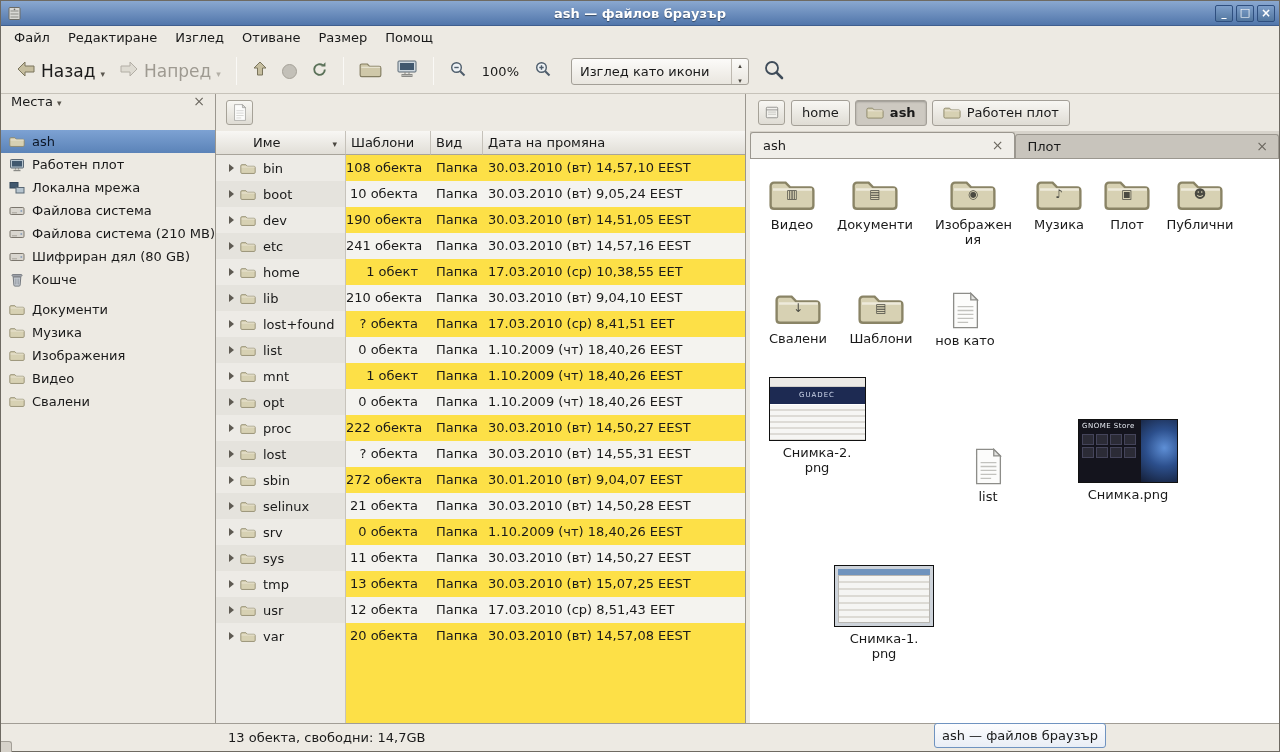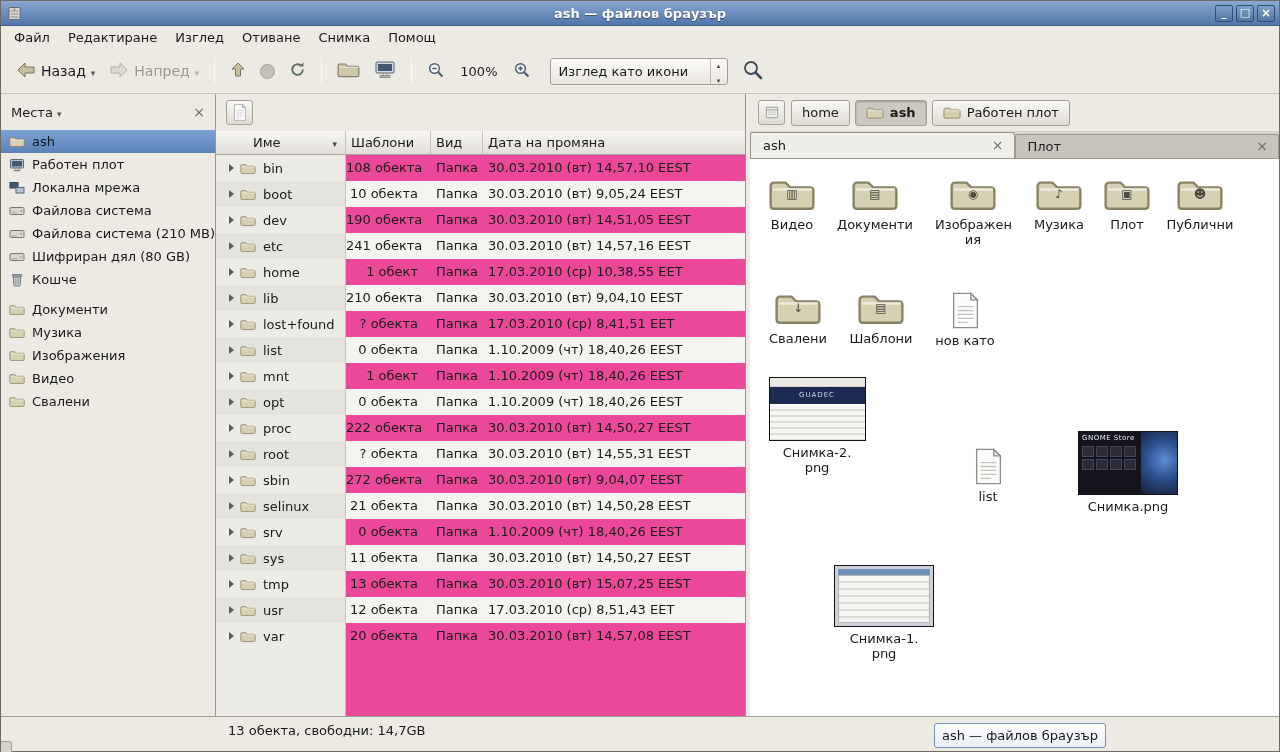--- a/index.html
+++ b/index.html
@@ -14,21 +14,21 @@
   .title { position:absolute; left:0; right:0; text-align:center; color:#fff; font-weight:bold; text-shadow:0 1px 1px rgba(0,0,0,.45); pointer-events:none; }
   .win-controls { margin-left:auto; margin-right:4px; display:flex; gap:3px; position:relative; }
   .wbtn { width:18px; height:17px; border:1px solid #2f4f7f; border-radius:2px; background:linear-gradient(#7e9fca,#52769f); color:#fff; display:flex; align-items:center; justify-content:center; font-size:10px; line-height:10px; cursor:default; }
 
   
   .menubar { height:23px; background:#edeae3; display:flex; align-items:center; padding-left:4px; flex:none; }
   .menu-item { padding:2px 9px; }
 
   
   .toolbar { height:45px; background:#edeae3; border-bottom:1px solid #c6c2b9; display:flex; align-items:center; padding-left:8px; flex:none; }
-  .tb-btn { display:flex; align-items:center; gap:5px; height:32px; padding:0 6px; background:none; border:1px solid transparent; border-radius:3px; font-size:14px; color:#1a1a1a; font-family:inherit; }
+  .tb-btn { display:flex; align-items:center; gap:5px; height:32px; padding:0 6px; background:none; border:1px solid transparent; border-radius:3px; font-size:17px; color:#1a1a1a; font-family:inherit; }
   .tb-btn.disabled { color:#9e9a91; }
   .tb-sep { width:1px; height:28px; background:#c2beb5; border-right:1px solid #faf9f6; margin:0 8px; flex:none; }
   .g { display:inline-block; }
   .g-chevron::before { content:"▾"; font-size:9px; color:#5a564e; }
   .g-chevron.dis::before { color:#b3afa6; }
   .g-spin-up::before { content:"▴"; font-size:7px; color:#4a463f; }
   .g-spin-down::before { content:"▾"; font-size:7px; color:#4a463f; }
   .g-close::before { content:"×"; font-size:14px; line-height:12px; color:#6b675f; }
   .g-min::before { content:"_"; font-weight:bold; }
   .g-max::before { content:"□"; font-size:11px; }
@@ -36,28 +36,28 @@
   .stop-circle { width:15px; height:15px; border-radius:50%; background:#c3c0b8; border:1px solid #a5a198; }
   .zoom-label { margin:0 8px; }
   .combo { display:flex; align-items:center; width:178px; height:27px; border:1px solid #a39f97; border-radius:3px; background:linear-gradient(#fcfbf9,#e9e6df); margin-left:12px; }
   .combo-label { flex:1; padding-left:8px; white-space:nowrap; }
   .combo-spin { width:17px; height:100%; border-left:1px solid #beb9b0; display:flex; flex-direction:column; align-items:center; justify-content:center; }
   .search-btn { margin-left:14px; background:none; border:none; display:flex; }
 
   
   .main { flex:1; display:flex; min-height:0; }
   .sidebar { width:215px; flex:none; background:#edeae3; border-right:1px solid #9b978f; display:flex; flex-direction:column; }
-  .places-header { height:36px; display:flex; align-items:center; padding:0 10px; gap:4px; }
+  .places-header { height:36px; display:flex; padding:0 10px; gap:4px; }
   .places-header .hd-close { margin-left:auto; }
   .place-row { height:23px; display:flex; align-items:center; padding-left:8px; gap:7px; white-space:nowrap; overflow:hidden; }
   .place-row.selected { background:linear-gradient(#7da2d3,#5b83b8); color:#0c1626; }
   .place-sep { height:7px; }
   .picon { display:flex; width:16px; flex:none; }
 
-  .tree-pane { width:530px; flex:none; background:#ec4899; border-right:1px solid #9b978f; display:flex; flex-direction:column; }
+  .tree-pane { width:530px; flex:none; background:#fde047; border-right:1px solid #9b978f; display:flex; flex-direction:column; }
   .tree-toolbar { height:37px; background:#edeae3; display:flex; align-items:center; padding-left:10px; flex:none; }
   .mini-btn { width:27px; height:25px; border:1px solid #a6a298; border-radius:3px; background:linear-gradient(#f8f7f3,#dfdcd4); display:flex; align-items:center; justify-content:center; }
   .tree-header { display:flex; height:24px; flex:none; }
   .th { background:linear-gradient(#f8f7f4,#e1ded7); border-right:1px solid #c5c1b9; border-bottom:1px solid #a8a49b; line-height:23px; padding-left:5px; white-space:nowrap; overflow:hidden; }
   .th-name { width:130px; display:flex; justify-content:space-between; padding-left:37px; padding-right:8px; }
   .th-size { width:85px; }
   .th-type { width:52px; }
   .th-date { flex:1; border-right:none; }
   .g-sort::before { content:"▾"; font-size:9px; color:#4a463f; }
   .tree-body { flex:1; display:flex; flex-direction:column; overflow:hidden; }
@@ -102,21 +102,21 @@
   .ts-text { position:absolute; left:3px; top:2px; font-size:7px; color:#e8ecf4; letter-spacing:.5px; }
   .ts-swirl { position:absolute; right:0; top:0; width:36px; height:100%; background:radial-gradient(circle at 65% 45%, #5e8fd6 0%, #2c4f8c 45%, #141e36 100%); }
   .ts-shirts { position:absolute; left:3px; top:14px; width:58px; display:flex; flex-wrap:wrap; gap:2px; }
   .ts-shirts span { width:12px; height:11px; background:#2b2b36; border:1px solid #44445a; }
   .thumb.window { width:100px; height:62px; background:#cdd3da; }
   .tw-title { height:6px; background:#6f93bd; margin:3px 3px 0; }
   .tw-body { position:absolute; left:3px; right:3px; top:9px; bottom:3px; background:#f5f5f3; border:1px solid #b9b7b2;
     background-image:repeating-linear-gradient(#f5f5f3 0 5px,#dcdad4 5px 7px); }
 
   
-  .statusbar { height:35px; background:#edeae3; border-top:1px solid #a19d95; line-height:27px; padding-left:227px; flex:none; }
+  .statusbar { height:28px; background:#edeae3; border-top:1px solid #a19d95; line-height:27px; padding-left:227px; flex:none; }
   .task-button { position:absolute; left:933px; top:722px; width:172px; height:25px; border:1px solid #6f93c0; border-radius:3px; background:linear-gradient(#fdfdfe,#e9eef6); display:flex; align-items:center; justify-content:center; white-space:nowrap; z-index:5; }
   .panel-stub { position:absolute; left:0; top:740px; width:11px; height:12px; background:#d6d2ca; border:1px solid #a39f97; border-left:none; border-bottom:none; border-top-right-radius:3px; z-index:5; }
 </style>
 </head>
 <body>
 
 <div class="window">
 
   <div class="titlebar">
     <span class="win-icon">
@@ -138,21 +138,21 @@
           <span class="g g-x"></span>
         </span>
     </span>
   </div>
 
   <div class="menubar" id="menubar">
       <span class="menu-item">Файл</span>
       <span class="menu-item">Редактиране</span>
       <span class="menu-item">Изглед</span>
       <span class="menu-item">Отиване</span>
-      <span class="menu-item">Снимка</span>
+      <span class="menu-item">Размер</span>
       <span class="menu-item">Помощ</span>
     </div>
 
   <div class="toolbar">
     <button class="tb-btn">
       <span><svg width="20" height="16" viewBox="0 0 20 16">
             <path d="M9 1 2 8l7 7v-4h9V5H9z" fill="#c6be9f" stroke="#7a745c"></path>
           </svg></span>
       <span>Назад</span>
       <span class="g g-chevron"></span>
@@ -541,40 +541,40 @@
           </div>
           <div class="trow">
             <div class="tc name">
               <span class="expander"></span>
               <span class="ficon">
                 <svg width="16" height="13" viewBox="0 0 20 16">
                   <path d="M1 4.6C1 3.8 1.6 3.2 2.4 3.2h4.9l1.9 2h8.4c.8 0 1.4.6 1.4 1.4v6.2c0 .8-.6 1.4-1.4 1.4H2.4c-.8 0-1.4-.6-1.4-1.4z" fill="#d7d1b3" stroke="#8a8466"></path>
                   <path d="M2 6.1h16.4" stroke="#eeeadb"></path>
                 </svg>
               </span>
-              <span>root</span>
+              <span>lost</span>
             </div>
             <div class="tc size">? обекта</div>
             <div class="tc type">Папка</div>
             <div class="tc date">30.03.2010 (вт) 14,55,31 EEST</div>
           </div>
           <div class="trow">
             <div class="tc name">
               <span class="expander"></span>
               <span class="ficon">
                 <svg width="16" height="13" viewBox="0 0 20 16">
                   <path d="M1 4.6C1 3.8 1.6 3.2 2.4 3.2h4.9l1.9 2h8.4c.8 0 1.4.6 1.4 1.4v6.2c0 .8-.6 1.4-1.4 1.4H2.4c-.8 0-1.4-.6-1.4-1.4z" fill="#d7d1b3" stroke="#8a8466"></path>
                   <path d="M2 6.1h16.4" stroke="#eeeadb"></path>
                 </svg>
               </span>
               <span>sbin</span>
             </div>
             <div class="tc size">272 обекта</div>
             <div class="tc type">Папка</div>
-            <div class="tc date">30.03.2010 (вт) 9,04,07 EEST</div>
+            <div class="tc date">30.01.2010 (вт) 9,04,07 EEST</div>
           </div>
           <div class="trow">
             <div class="tc name">
               <span class="expander"></span>
               <span class="ficon">
                 <svg width="16" height="13" viewBox="0 0 20 16">
                   <path d="M1 4.6C1 3.8 1.6 3.2 2.4 3.2h4.9l1.9 2h8.4c.8 0 1.4.6 1.4 1.4v6.2c0 .8-.6 1.4-1.4 1.4H2.4c-.8 0-1.4-.6-1.4-1.4z" fill="#d7d1b3" stroke="#8a8466"></path>
                   <path d="M2 6.1h16.4" stroke="#eeeadb"></path>
                 </svg>
               </span>
@@ -818,21 +818,21 @@
               <svg width="29" height="37" viewBox="0 0 22 28">
                 <path d="M2 1h13l5 5v21H2z" fill="#fcfcfb" stroke="#8d8d89"></path>
                 <path d="M15 1v5h5z" fill="#e3e3e0" stroke="#8d8d89"></path>
                 <g stroke="#c2c2be">
                   <path d="M5 11h12M5 14h12M5 17h12M5 20h12M5 23h8"></path>
                 </g>
               </svg>
             </div>
             <div class="fi-label">list</div>
           </div>
-          <div class="file-item" style="left: 323px; top: 272px; width: 110px;">
+          <div class="file-item" style="left: 323px; top: 260px; width: 110px;">
             <div class="thumb store">
               <span class="ts-text">GNOME Store</span>
               <span class="ts-swirl"></span>
               <span class="ts-shirts">
                 <span></span>
                 <span></span>
                 <span></span>
                 <span></span>
                 <span></span>
                 <span></span>

